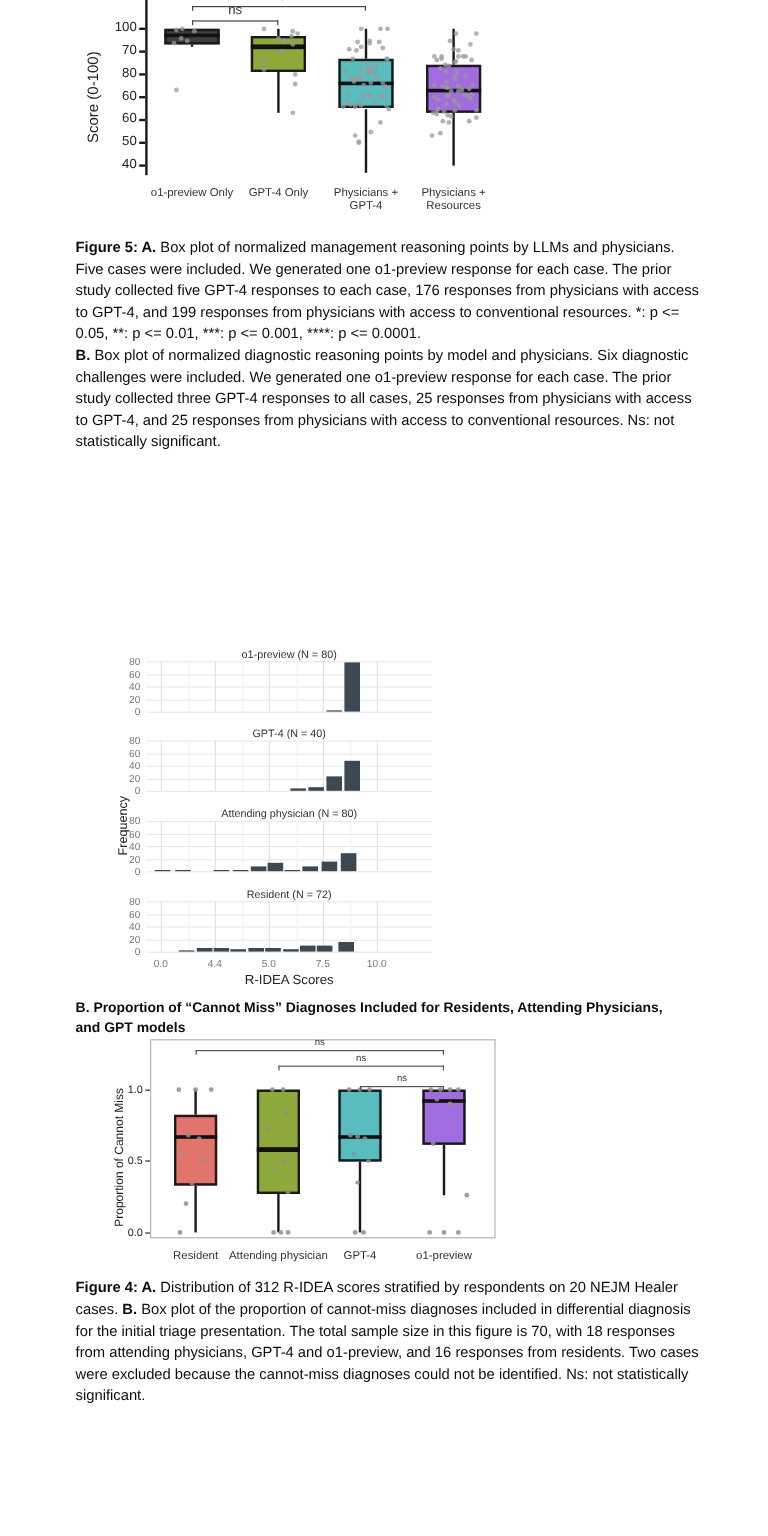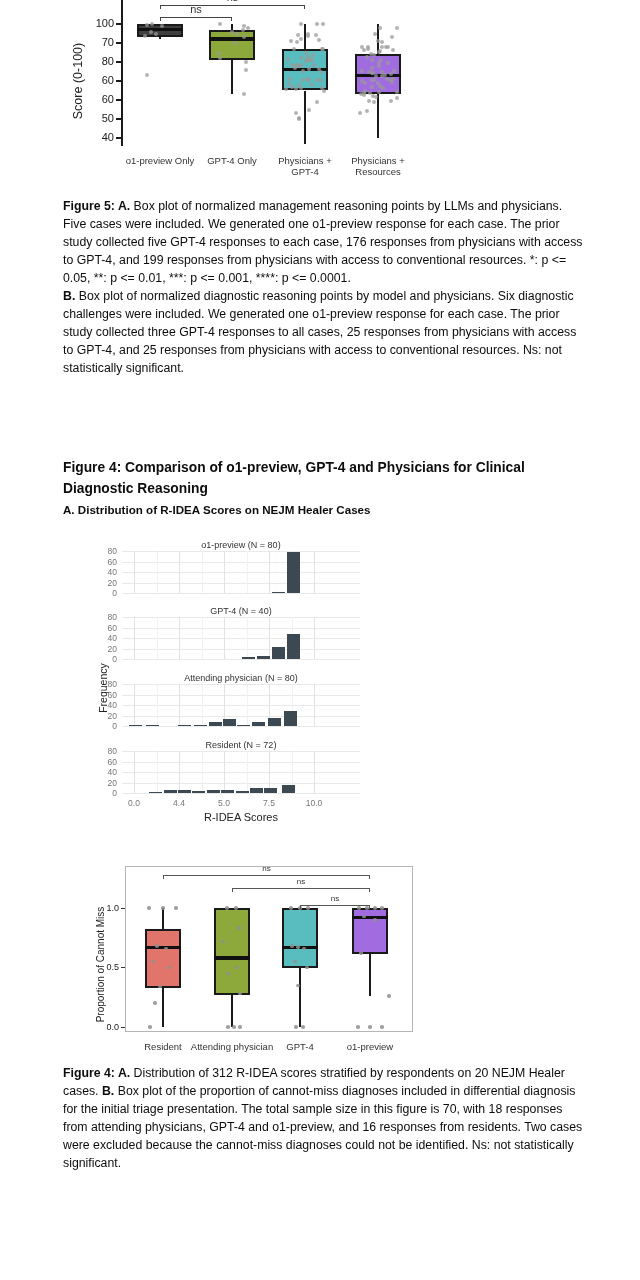--- a/index.html
+++ b/index.html
@@ -203,24 +203,21 @@
 Five cases were included. We generated one o1-preview response for each case. The prior
 study collected five GPT-4 responses to each case, 176 responses from physicians with access
 to GPT-4, and 199 responses from physicians with access to conventional resources. *: p &lt;=
 0.05, **: p &lt;= 0.01, ***: p &lt;= 0.001, ****: p &lt;= 0.0001.
 </span><b>B.</b><span> Box plot of normalized diagnostic reasoning points by model and physicians. Six diagnostic
 challenges were included. We generated one o1-preview response for each case. The prior
 study collected three GPT-4 responses to all cases, 25 responses from physicians with access
 to GPT-4, and 25 responses from physicians with access to conventional resources. Ns: not
 statistically significant.</span></div>
 
-  <div class="h1" style="left:63px; top:457px; width:545px;">Figure 4: Comparison of o1-preview, GPT-4 and Physicians for Clinical
-Diagnostic Reasoning</div>
-
-  <div class="h2" style="left:63px; top:501px; width:545px;">A. Distribution of R-IDEA Scores on NEJM Healer Cases</div>
+
 
   <div id="plot-hist" class="chart" style="left:95px; top:538px; width:290px; height:296px;">
     <div class="vlabel" style="left:-52px; top:144px; width:120px; font-size:10.5px;">Frequency</div>
   <div style="position: absolute; left: 27px; top: 55px; width: 238px; height: 1px; background: rgb(233, 233, 233);"></div>
       <div style="position: absolute; left: 4px; top: 50px; width: 18px; text-align: right; font: 8.5px &quot;Liberation Sans&quot;, sans-serif; color: rgb(119, 119, 119);">0</div>
       <div style="position: absolute; left: 27px; top: 44.5px; width: 238px; height: 1px; background: rgb(233, 233, 233);"></div>
       <div style="position: absolute; left: 4px; top: 39.5px; width: 18px; text-align: right; font: 8.5px &quot;Liberation Sans&quot;, sans-serif; color: rgb(119, 119, 119);">20</div>
       <div style="position: absolute; left: 27px; top: 34px; width: 238px; height: 1px; background: rgb(233, 233, 233);"></div>
       <div style="position: absolute; left: 4px; top: 29px; width: 18px; text-align: right; font: 8.5px &quot;Liberation Sans&quot;, sans-serif; color: rgb(119, 119, 119);">40</div>
       <div style="position: absolute; left: 27px; top: 23.5px; width: 238px; height: 1px; background: rgb(233, 233, 233);"></div>
@@ -324,20 +321,22 @@
       <div style="position: absolute; left: 186.58px; top: 247.125px; width: 13px; height: 7.875px; background: rgb(60, 72, 82);"></div>
       <div style="position: absolute; left: 27px; top: 202px; width: 238px; text-align: center; font: 9px &quot;Liberation Sans&quot;, sans-serif; color: rgb(51, 51, 51);">Resident (N = 72)</div>
       <div style="position: absolute; left: 27px; top: 260px; width: 24px; text-align: center; font: 8.5px &quot;Liberation Sans&quot;, sans-serif; color: rgb(119, 119, 119);">0.0</div>
       <div style="position: absolute; left: 72px; top: 260px; width: 24px; text-align: center; font: 8.5px &quot;Liberation Sans&quot;, sans-serif; color: rgb(119, 119, 119);">4.4</div>
       <div style="position: absolute; left: 117px; top: 260px; width: 24px; text-align: center; font: 8.5px &quot;Liberation Sans&quot;, sans-serif; color: rgb(119, 119, 119);">5.0</div>
       <div style="position: absolute; left: 162px; top: 260px; width: 24px; text-align: center; font: 8.5px &quot;Liberation Sans&quot;, sans-serif; color: rgb(119, 119, 119);">7.5</div>
       <div style="position: absolute; left: 207px; top: 260px; width: 24px; text-align: center; font: 8.5px &quot;Liberation Sans&quot;, sans-serif; color: rgb(119, 119, 119);">10.0</div>
       <div style="position: absolute; left: 27px; top: 273px; width: 238px; text-align: center; font: 11px &quot;Liberation Sans&quot;, sans-serif; color: rgb(34, 34, 34);">R-IDEA Scores</div>
     </div>
 
+  <div class="h2" style="left:63px; top:831px; width:545px;">B. Proportion of “Cannot Miss” Diagnoses Included for Residents, Attending Physicians,
+and GPT models</div>
 
   <div id="plot-bottom" class="chart" style="left:85px; top:860px; width:360px; height:200px;">
     <div class="vlabel" style="left:-50px; top:99px; width:130px; font-size:10px;">Proportion of Cannot Miss</div>
   <div style="position: absolute; left: 40px; top: 6px; width: 288px; height: 166px; border: 1px solid rgb(181, 181, 181);"></div>
       <div style="position: absolute; left: 36px; top: 47.5px; width: 4px; height: 1px; background: rgb(51, 51, 51);"></div>
       <div style="position: absolute; left: 12px; top: 42.5px; width: 22px; text-align: right; font: 9px &quot;Liberation Sans&quot;, sans-serif; color: rgb(34, 34, 34);">1.0</div>
       <div style="position: absolute; left: 36px; top: 107px; width: 4px; height: 1px; background: rgb(51, 51, 51);"></div>
       <div style="position: absolute; left: 12px; top: 102px; width: 22px; text-align: right; font: 9px &quot;Liberation Sans&quot;, sans-serif; color: rgb(34, 34, 34);">0.5</div>
       <div style="position: absolute; left: 36px; top: 166.5px; width: 4px; height: 1px; background: rgb(51, 51, 51);"></div>
       <div style="position: absolute; left: 12px; top: 161.5px; width: 22px; text-align: right; font: 9px &quot;Liberation Sans&quot;, sans-serif; color: rgb(34, 34, 34);">0.0</div>

